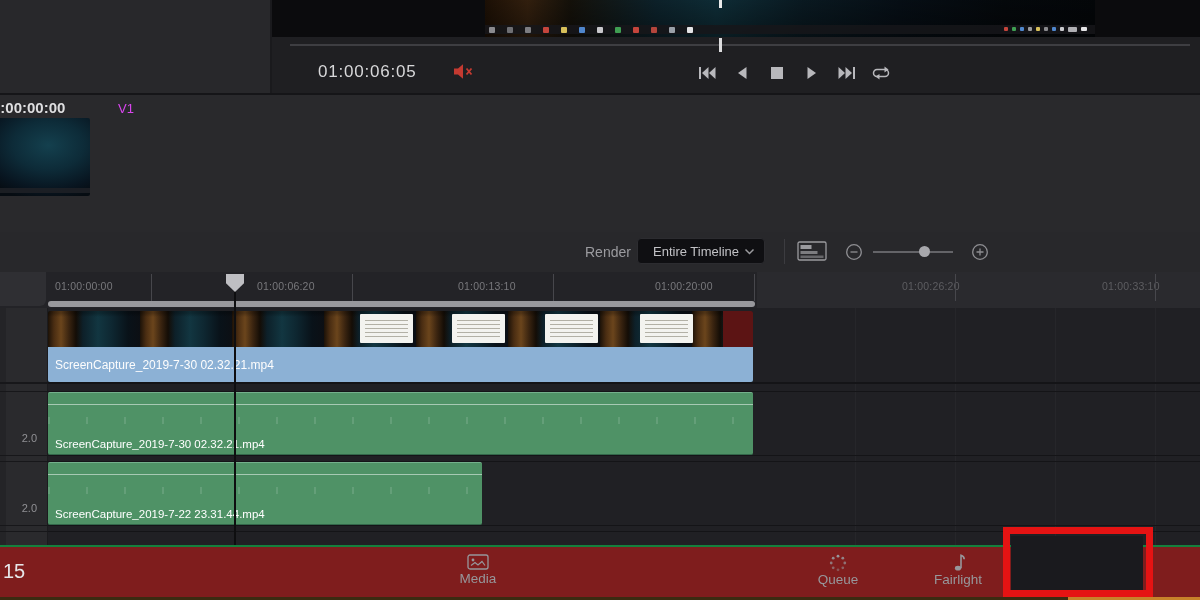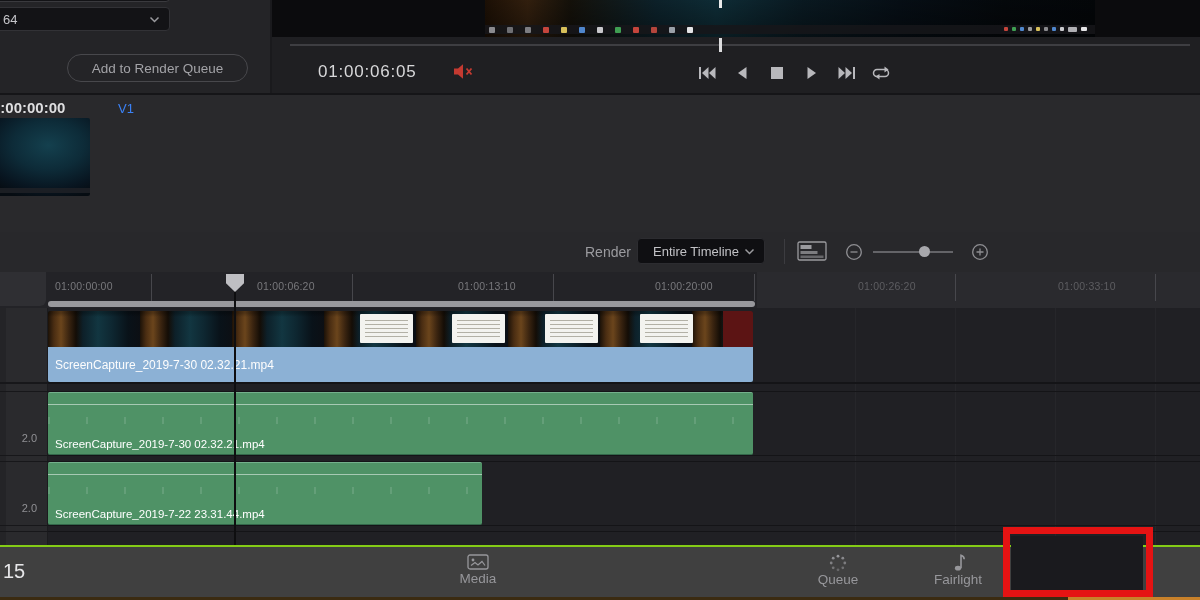--- a/index.html
+++ b/index.html
@@ -42,21 +42,21 @@
   .tc-main { left:46px; top:62px; font-size:17px; letter-spacing:.8px; color:#d8d8da; }
   .mute { left:180px; top:63px; }
   .transport { left:424px; top:63px; display:flex; gap:13px; align-items:center; }
   .tbtn { width:22px; height:20px; display:flex; align-items:center; justify-content:center;
           background:transparent; border:none; }
   .hline-93 { left:0; top:93px; width:1200px; height:2px; background:#151518; }
 
   
   .queue { left:0; top:95px; width:1200px; height:137px; background:#29292c; }
   .q-tc { left:-8px; top:4px; font-size:15px; font-weight:600; color:#dedee0; }
-  .q-track { left:118px; top:6px; font-size:13px; color:#3b82f6; }
+  .q-track { left:118px; top:6px; font-size:13px; color:#d946ef; }
   .q-thumb { left:-14px; top:23px; width:104px; height:78px; border-radius:2px; overflow:hidden;
     background:
       radial-gradient(80px 55px at 60% 35%, #14404e 0%, #0d2b38 45%, #081520 80%, #060c12 100%); }
   .q-thumb i { position:absolute; left:0; bottom:3px; width:100%; height:5px;
                background:rgba(30,32,38,.9); }
 
   
   .render-bar { left:0; top:232px; width:1200px; height:40px; background:#28282b; }
   .rb-label { left:585px; top:12px; font-size:14px; color:#9c9ca0; }
   .dd-range { left:637px; top:6px; width:128px; height:26px; padding-left:15px;
@@ -67,21 +67,21 @@
   .rb-plus  { left:971px; top:11px; }
   .slider-track { left:873px; top:19px; width:80px; height:2px; background:#646468; }
   .slider-thumb { left:919px; top:14px; width:11px; height:11px; border-radius:50%; background:#a8a8ac; }
 
   
   .timeline { left:0; top:272px; width:1200px; height:273px; background:#202024; }
   .ruler { left:0; top:0; width:757px; height:36px; background:#232327; }
   .ruler-right { left:757px; top:0; width:443px; height:36px; background:#2a2a2e; }
   .ruler-corner { left:0; top:0; width:46px; height:34px; background:#2f2f33; border-radius:0 0 6px 0; }
   .rlabel { top:8px; font-size:10.5px; color:#78787c; letter-spacing:.2px; white-space:nowrap; }
-  .rlabel.dim { color:#5d5d61; }
+  .rlabel.dim { color:#5d5d61;margin-left:44px; }
   .rtick { top:2px; width:1px; height:27px; background:#47474c; }
   .hscroll { left:48px; top:29px; width:707px; height:6px; border-radius:3px;
              background:var(--scrollbar,#98989c); }
   .track-headers { left:0; top:36px; width:48px; height:237px; background:#2a2a2d;
                    border-right:1px solid #1b1b1e; }
   .th-strip { left:0; top:0; width:6px; height:237px; background:#242427; }
   .hsep { background:#17171a; height:1px; }
   .hsep-h { left:0; width:48px; }
   .hsep-c { left:48px; width:1152px; background:#141417; }
   .ch-label { width:44px; text-align:right; padding-right:7px; font-size:11px; color:#909094; }
@@ -110,49 +110,39 @@
   .auto-line { left:0; top:11px; width:100%; height:1px; background:rgba(255,255,255,.5); }
   .wave-hint { left:0; top:24px; width:100%; height:7px;
     background:repeating-linear-gradient(90deg, rgba(255,255,255,.12) 0 2px, transparent 2px 38px); }
   .aud-name { left:7px; bottom:4px; color:#fff; font-size:11.5px; white-space:nowrap; }
 
   .playhead-line { left:234px; top:2px; width:2px; height:271px; background:#0e0e10; z-index:6; }
   .playhead-head { left:226px; top:2px; width:18px; height:18px; background:#bfbfc3; z-index:7;
     clip-path:polygon(0 0, 100% 0, 100% 52%, 50% 100%, 0 52%); }
 
   
-  .navbar { left:0; top:545px; width:1200px; height:52px; background:#404040;
-            border-top:2px solid #84cc16;padding-left:42px; }
+  .navbar { left:0; top:545px; width:1200px; height:52px; background:#7f1d1d;
+            border-top:2px solid #15803d;padding-left:42px; }
   .status-left { left:3px; top:13px; font-size:20px; color:#e6e6e8; }
   .deliver-bg { left:1011px; top:-11px; width:132px; height:62px; background:#1a1a1e; }
   .nav-item { top:6px; width:96px; display:flex; flex-direction:column; align-items:center;
               gap:0; background:transparent; border:none; font-family:"Liberation Sans",sans-serif; }
   .nav-item span { font-size:13.5px; color:#97979b; }
   .nav-item.active span { color:#f0f0f2; font-weight:700; }
   .red-rect { left:1003px; top:527px; width:150px; height:70px;
               border:7px solid var(--annotation_red,#e51313); z-index:20; }
   .bottom-strip { left:0; top:597px; width:1200px; height:3px; background:#3b2b11; }
   .bottom-strip-hl { left:1068px; top:597px; width:138px; height:3px;
                      background:var(--taskbar_orange,#c8812a); z-index:21; }
 </style>
 </head>
 <body>
 
 <div class="app">
 
-  <div class="abs panel-topleft">
-    <div class="abs field-stub"></div>
-    <div class="abs dd dd-codec">
-      <span>64</span>
-      <svg class="chev" width="11" height="7" viewBox="0 0 11 7">
-          <path d="M1.5 1.5 L5.5 5.5 L9.5 1.5" fill="none" stroke="#9a9a9e" stroke-width="1.5"></path>
-        </svg>
-    </div>
-    <button class="abs btn-queue">Add to Render Queue</button>
-  </div>
   <div class="abs vdivider-left"></div>
 
   <div class="abs viewer">
     <div class="abs viewer-top">
       <div class="abs video-frame">
         <div class="abs vid-taskbar">
           <i class="tb-ico" style="background:#8a8a8e"></i>
             <i class="tb-ico" style="background:#6f6f73"></i>
           <i class="tb-ico" style="background:#7d7d81"></i>
             <i class="tb-ico" style="background:#c5453c"></i>

